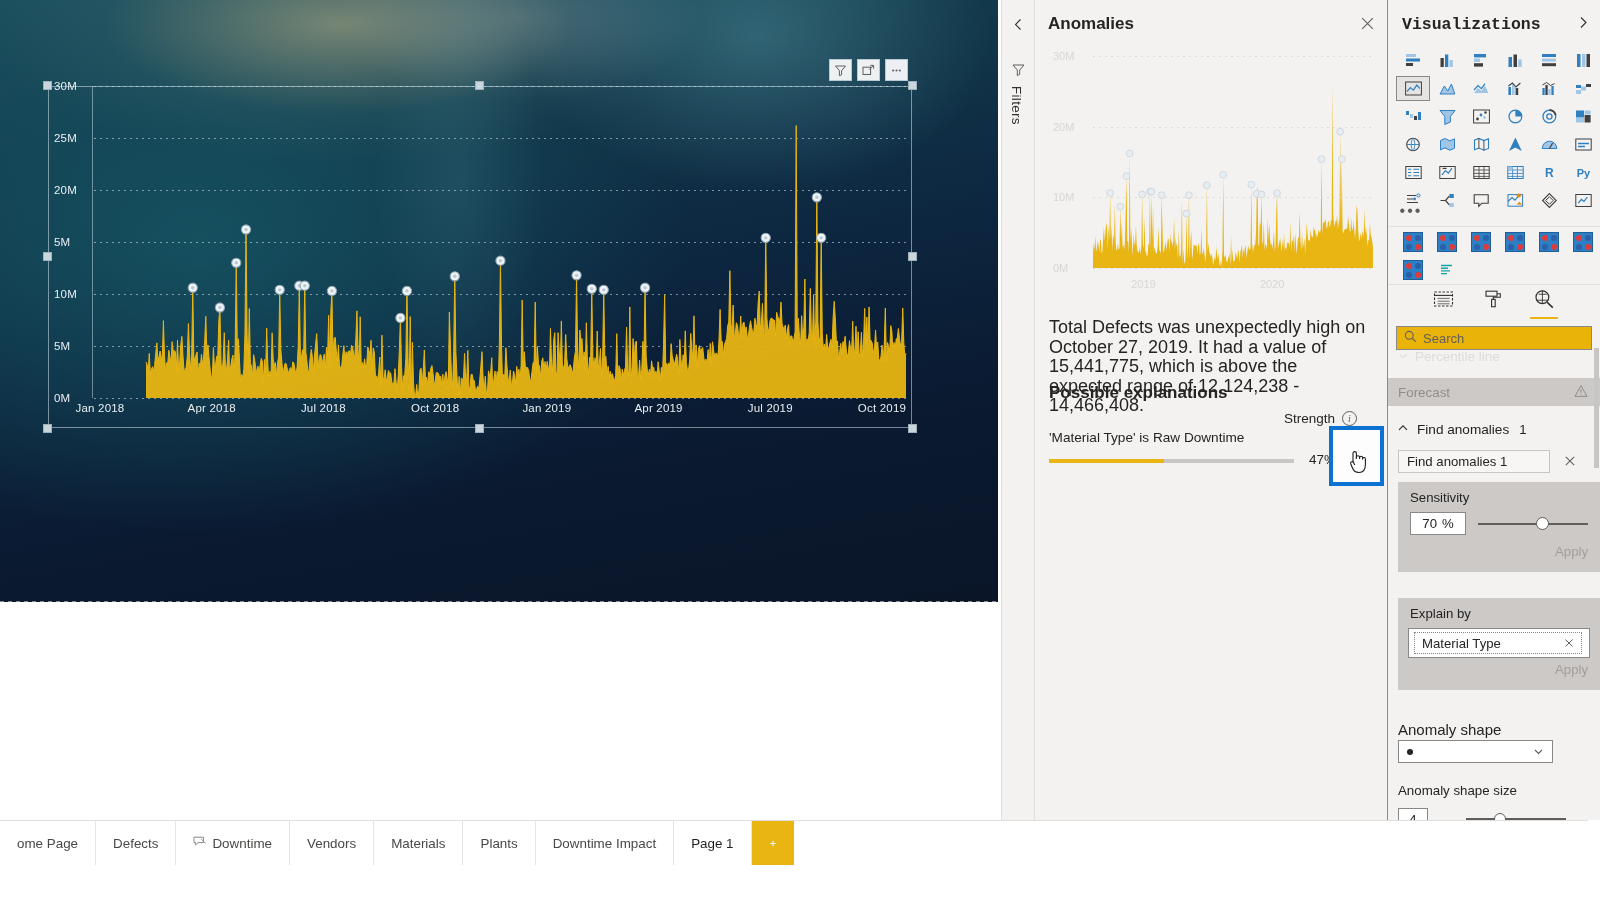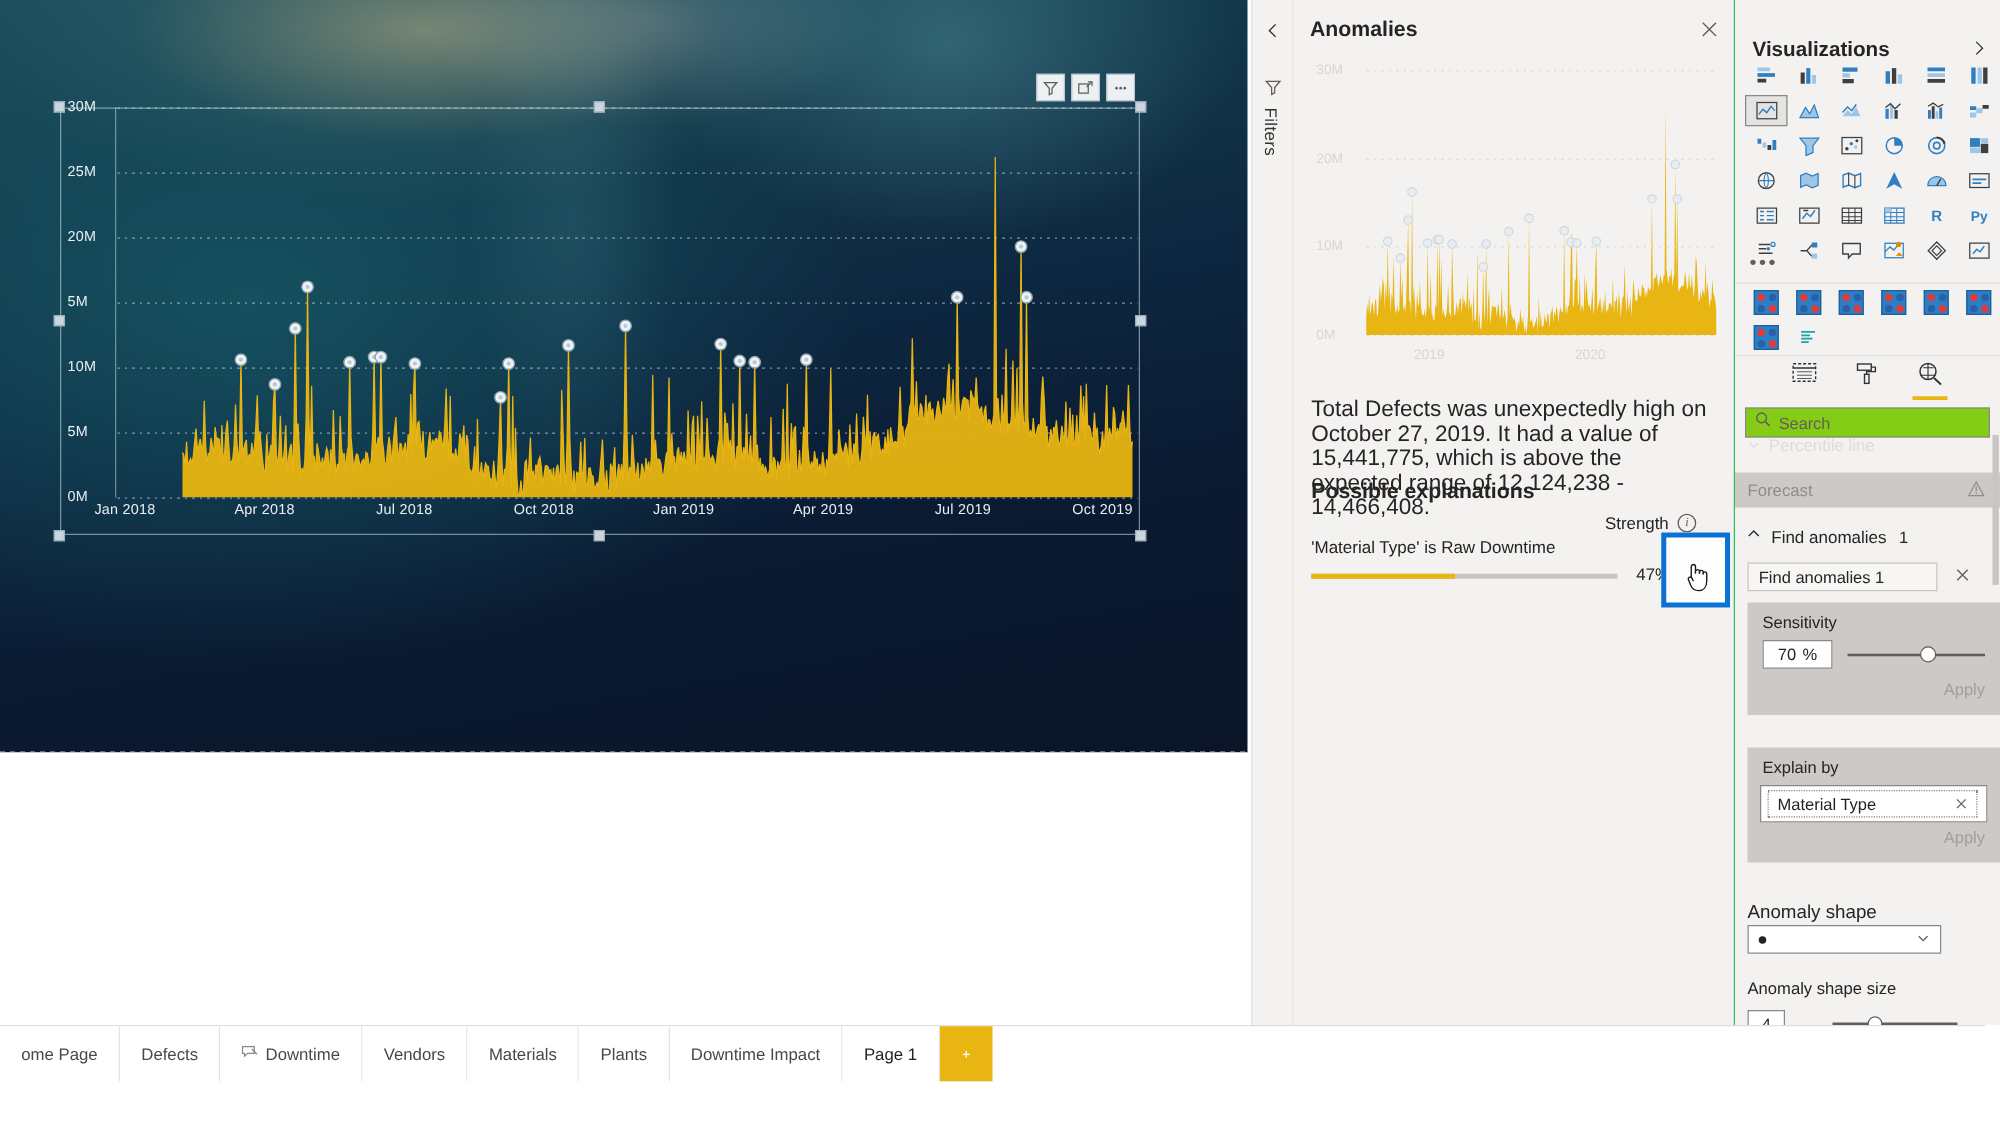--- a/index.html
+++ b/index.html
@@ -145,21 +145,21 @@
     position: absolute; left: 294px; top: 426px; width: 55px; height: 60px;
     border: 4px solid #0b72d4; background: #fdfdfd;
   }
   #cursor-hand { position:absolute; left:312px; top:448px; }
 
   
   #viz-pane {
     position: absolute; left: 1388px; top: 0; width: 212px; height: 820px;
     background: #f3f2f1;
   }
-  #viz-header { position:absolute; left:0; top:16px; width:212px; height:48px; display:flex; align-items:center; }
+  #viz-header { position:absolute; left:0; top:0; width:212px; height:48px; display:flex; align-items:center;font-family:Liberation Mono, monospace; }
   #viz-title { margin-left: 14px; font-size: 16.5px; color: #252423; font-weight: 600; }
   #viz-expand { position:absolute; right: 9px; top: 15px; cursor:pointer; }
 
   #viz-gallery {
     position:absolute; left: 8px; top: 48px; width: 204px;
     display: grid; grid-template-columns: repeat(6, 1fr); row-gap: 3px; column-gap: 0px;
   }
   .viz-cell {
     height: 25px; display:flex; align-items:center; justify-content:center; cursor:pointer;
   }
@@ -187,21 +187,21 @@
     position:absolute; left:0; top:286px; width:212px; height:36px;
     display:flex; align-items:center; justify-content:center; gap:30px;
   }
   .pane-tab { position:relative; cursor:pointer; padding-bottom: 6px; }
   .pane-tab.active::after {
     content:""; position:absolute; left:-3px; right:-3px; bottom:0; height:2.5px; background:#e8b512;
   }
 
   #search-box {
     position:absolute; left: 8px; top: 326px; width: 196px; height: 24px;
-    background:#84cc16; border:1px solid #8a8886; display:flex; align-items:center; padding-left:7px; gap:6px;
+    background:#eab308; border:1px solid #8a8886; display:flex; align-items:center; padding-left:7px; gap:6px;
   }
   #search-text { font-size: 13px; color: #605e5c; }
 
   #fade-row {
     position:absolute; left: 10px; top: 348px; width: 195px; height: 16px;
     font-size: 13.5px; color: #dedbd9; display:flex; align-items:center; gap:7px;
     overflow:hidden;
   }
 
   #forecast-row {

